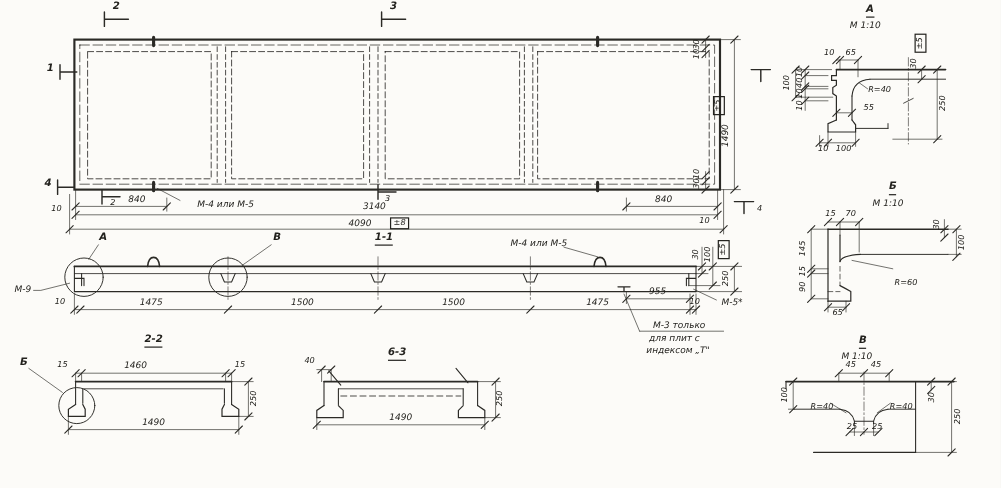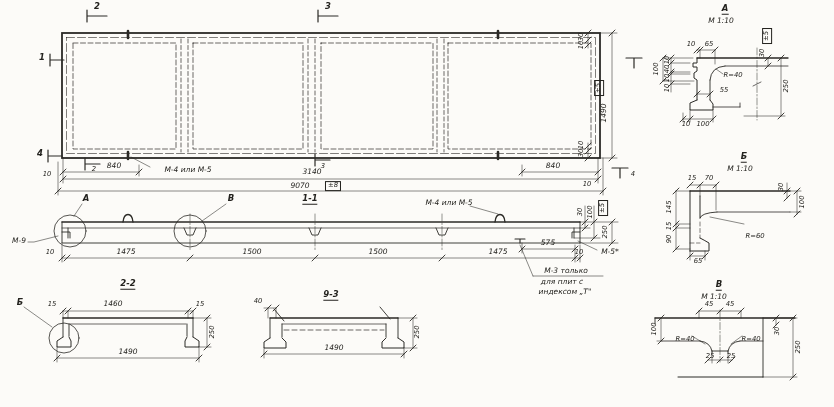--- a/index.html
+++ b/index.html
@@ -196,60 +196,60 @@
 <span class="t med" style="left:42px;top:57px">1</span>
 <span class="t med" style="left:40px;top:153px">4</span>
 <span class="t sm" style="left:94px;top:169px">2</span>
 <span class="t sm" style="left:323px;top:166px">3</span>
 <span class="t sm" style="left:633px;top:174px">4</span>
 <span class="t" style="left:114px;top:166px">840</span>
 <span class="t" style="left:553px;top:166px">840</span>
 <span class="t sm" style="left:47px;top:174px">10</span>
 <span class="t sm" style="left:587px;top:184px">10</span>
 <span class="t" style="left:312px;top:172px">3140</span>
-<span class="t" style="left:300px;top:186px">9070</span>
+<span class="t" style="left:300px;top:186px">4090</span>
 <span class="t box sm" style="left:333px;top:186px">±8</span>
 <span class="tv sm" style="left:581px;top:37px">30</span>
 <span class="tv sm" style="left:581px;top:45px">10</span>
 <span class="tv sm" style="left:581px;top:145px">10</span>
 <span class="tv sm" style="left:581px;top:153px">30</span>
 <span class="tv" style="left:604px;top:113px">1490</span>
 <span class="tv box sm" style="left:599px;top:88px">±5</span>
 <span class="t" style="left:188px;top:170px">М-4 или М-5</span>
 
-<span class="t med u" style="left:310px;top:199px">1-1</span>
+<span class="t med u" style="left:320px;top:199px">1-1</span>
 <span class="t med" style="left:86px;top:198px">А</span>
 <span class="t med" style="left:231px;top:198px">В</span>
 <span class="t" style="left:449px;top:203px">М-4 или М-5</span>
 <span class="t" style="left:19px;top:241px">М-9</span>
 <span class="t" style="left:610px;top:252px">М-5*</span>
 <span class="t" style="left:566px;top:271px">М-3 только</span>
 <span class="t" style="left:562px;top:282px">для плит с</span>
 <span class="t" style="left:565px;top:292px">индексом „Т"</span>
 <span class="t sm" style="left:50px;top:252px">10</span>
 <span class="t" style="left:126px;top:252px">1475</span>
 <span class="t" style="left:252px;top:252px">1500</span>
 <span class="t" style="left:378px;top:252px">1500</span>
 <span class="t" style="left:498px;top:252px">1475</span>
-<span class="t" style="left:548px;top:243px">575</span>
+<span class="t" style="left:548px;top:243px">955</span>
 <span class="t sm" style="left:579px;top:252px">10</span>
 <span class="tv sm" style="left:580px;top:212px">30</span>
 <span class="tv sm" style="left:590px;top:212px">100</span>
 <span class="tv box sm" style="left:603px;top:208px">±5</span>
 <span class="tv sm" style="left:605px;top:232px">250</span>
 
 <span class="t med u" style="left:128px;top:284px">2-2</span>
 <span class="t med" style="left:20px;top:302px">Б</span>
 <span class="t sm" style="left:52px;top:304px">15</span>
 <span class="t" style="left:113px;top:304px">1460</span>
 <span class="t sm" style="left:200px;top:304px">15</span>
 <span class="tv sm" style="left:212px;top:332px">250</span>
 <span class="t" style="left:128px;top:352px">1490</span>
 
-<span class="t med u" style="left:331px;top:295px">9-3</span>
+<span class="t med u" style="left:331px;top:295px">6-3</span>
 <span class="t sm" style="left:258px;top:301px">40</span>
 <span class="tv sm" style="left:417px;top:332px">250</span>
 <span class="t" style="left:334px;top:348px">1490</span>
 
 <span class="t med u" style="left:725px;top:9px">А</span>
 <span class="t" style="left:721px;top:21px">М 1:10</span>
 <span class="t sm" style="left:691px;top:44px">10</span>
 <span class="t sm" style="left:709px;top:44px">65</span>
 <span class="tv box sm" style="left:767px;top:36px">±5</span>
 <span class="tv sm" style="left:762px;top:53px">30</span>

